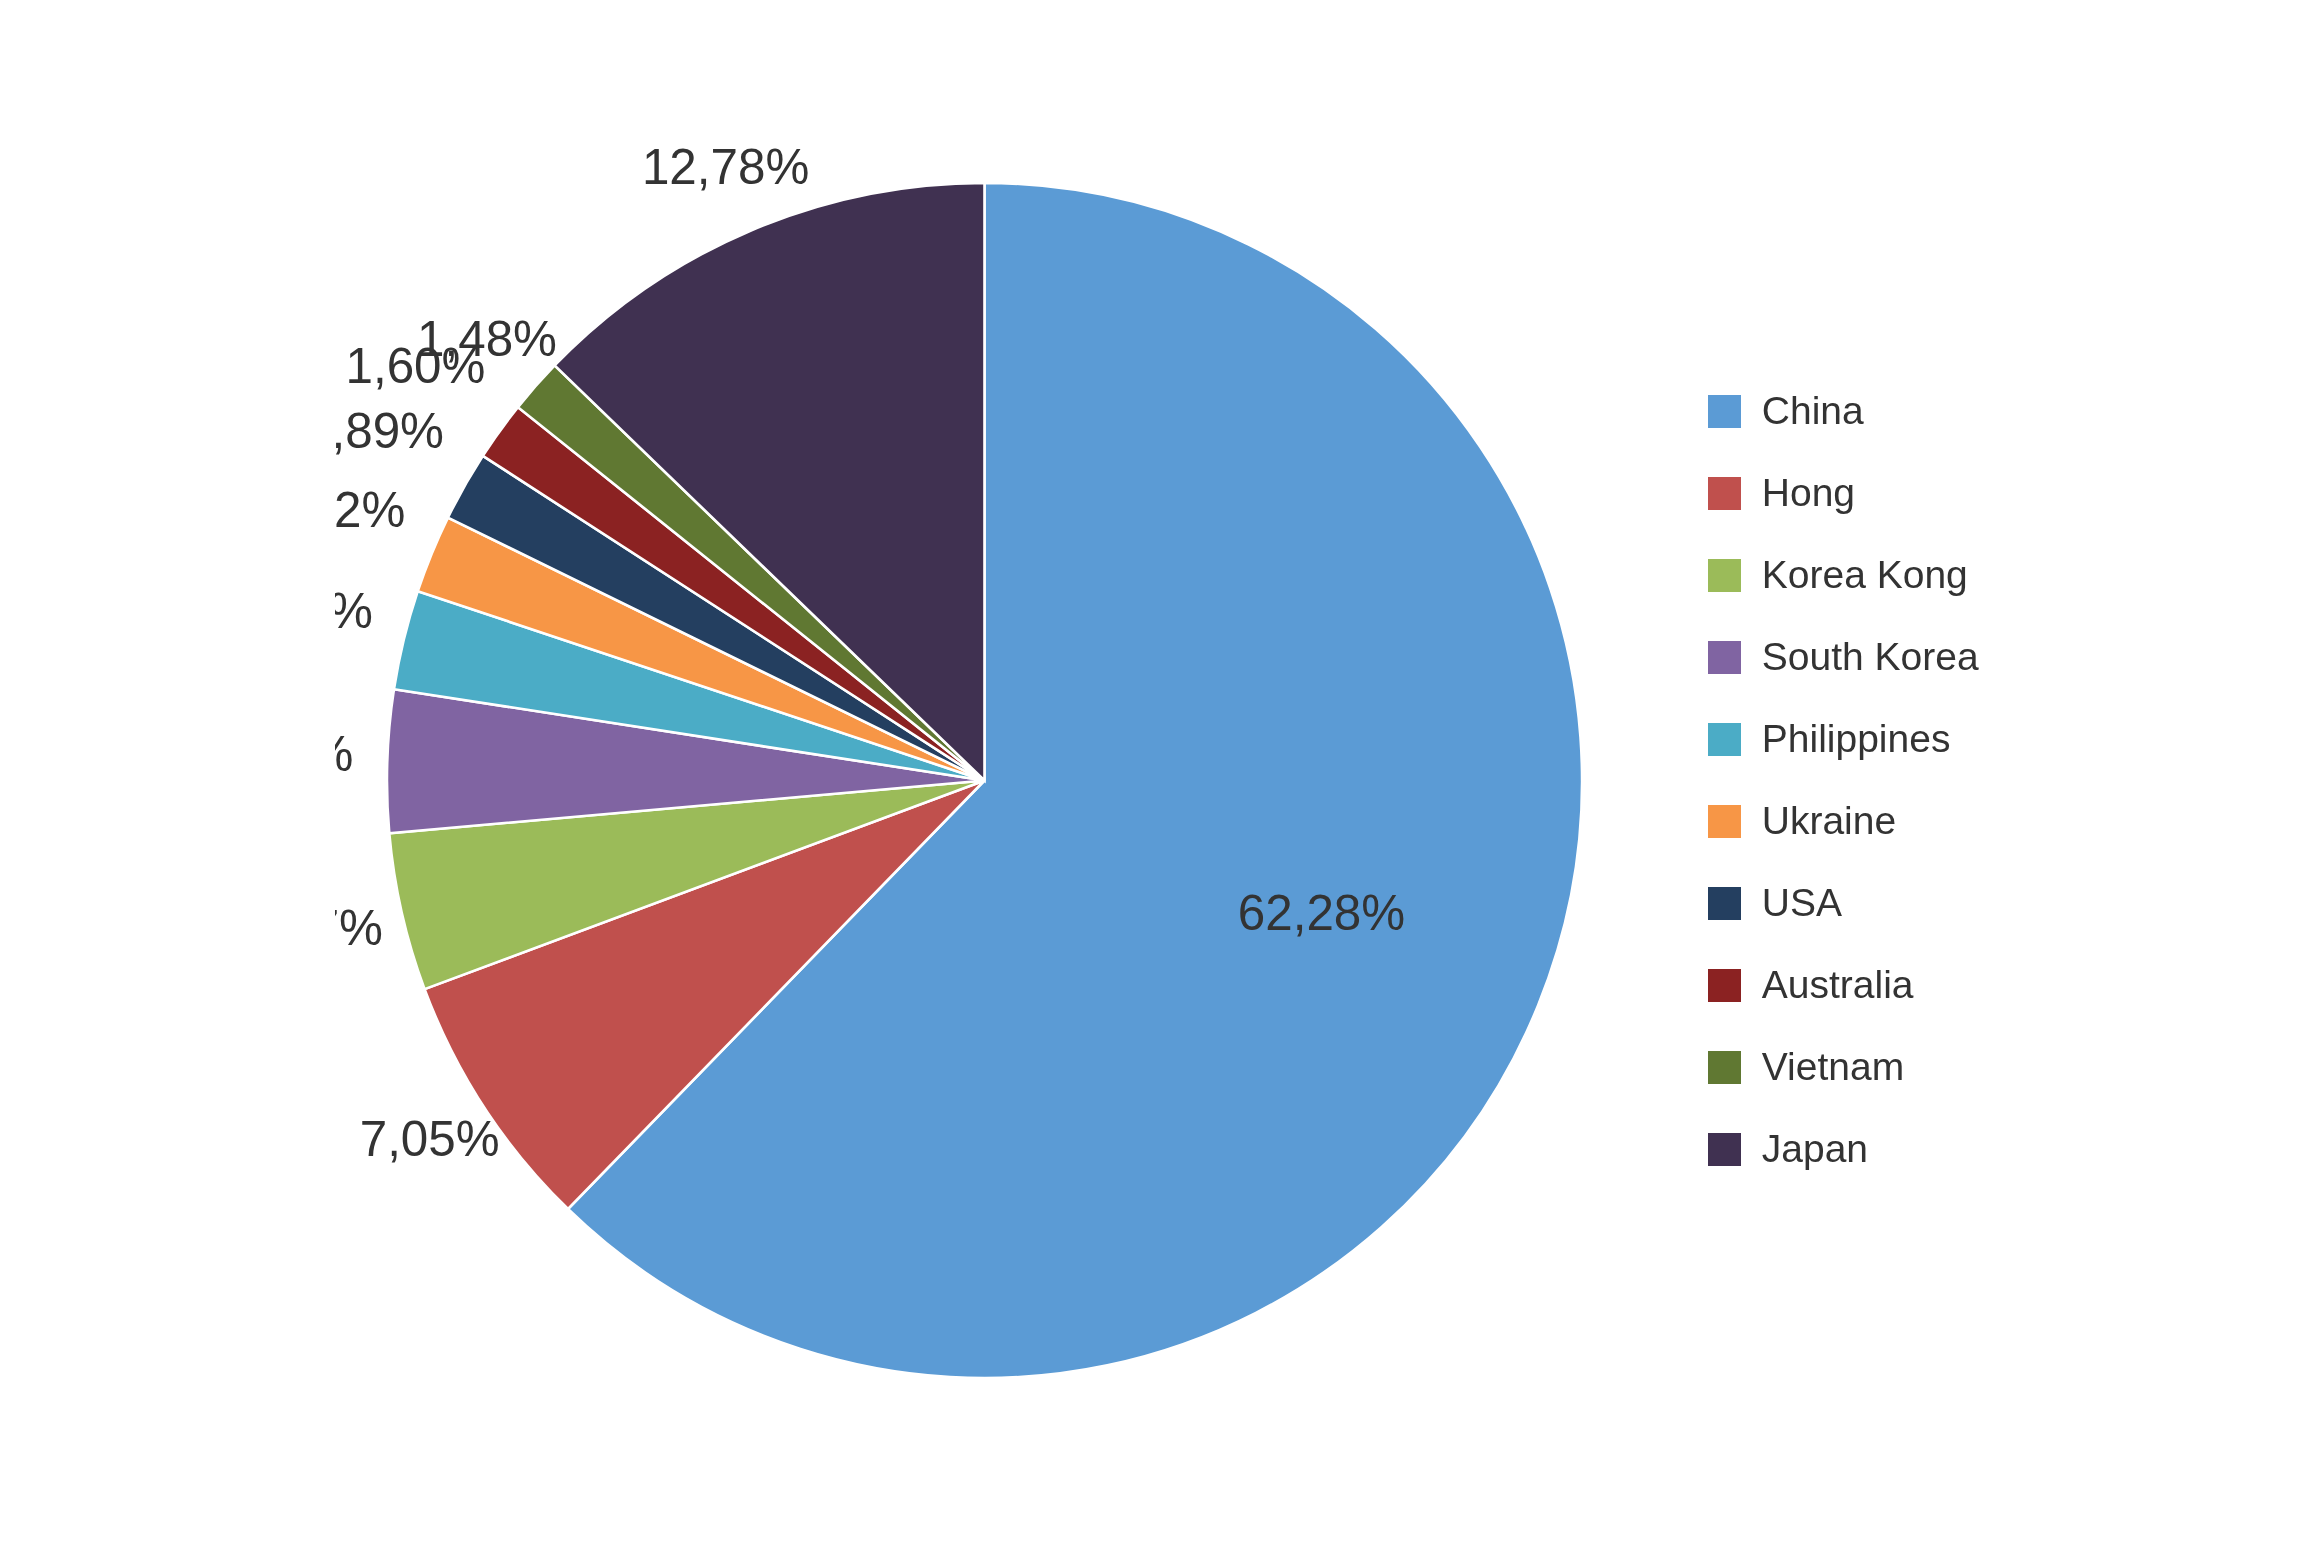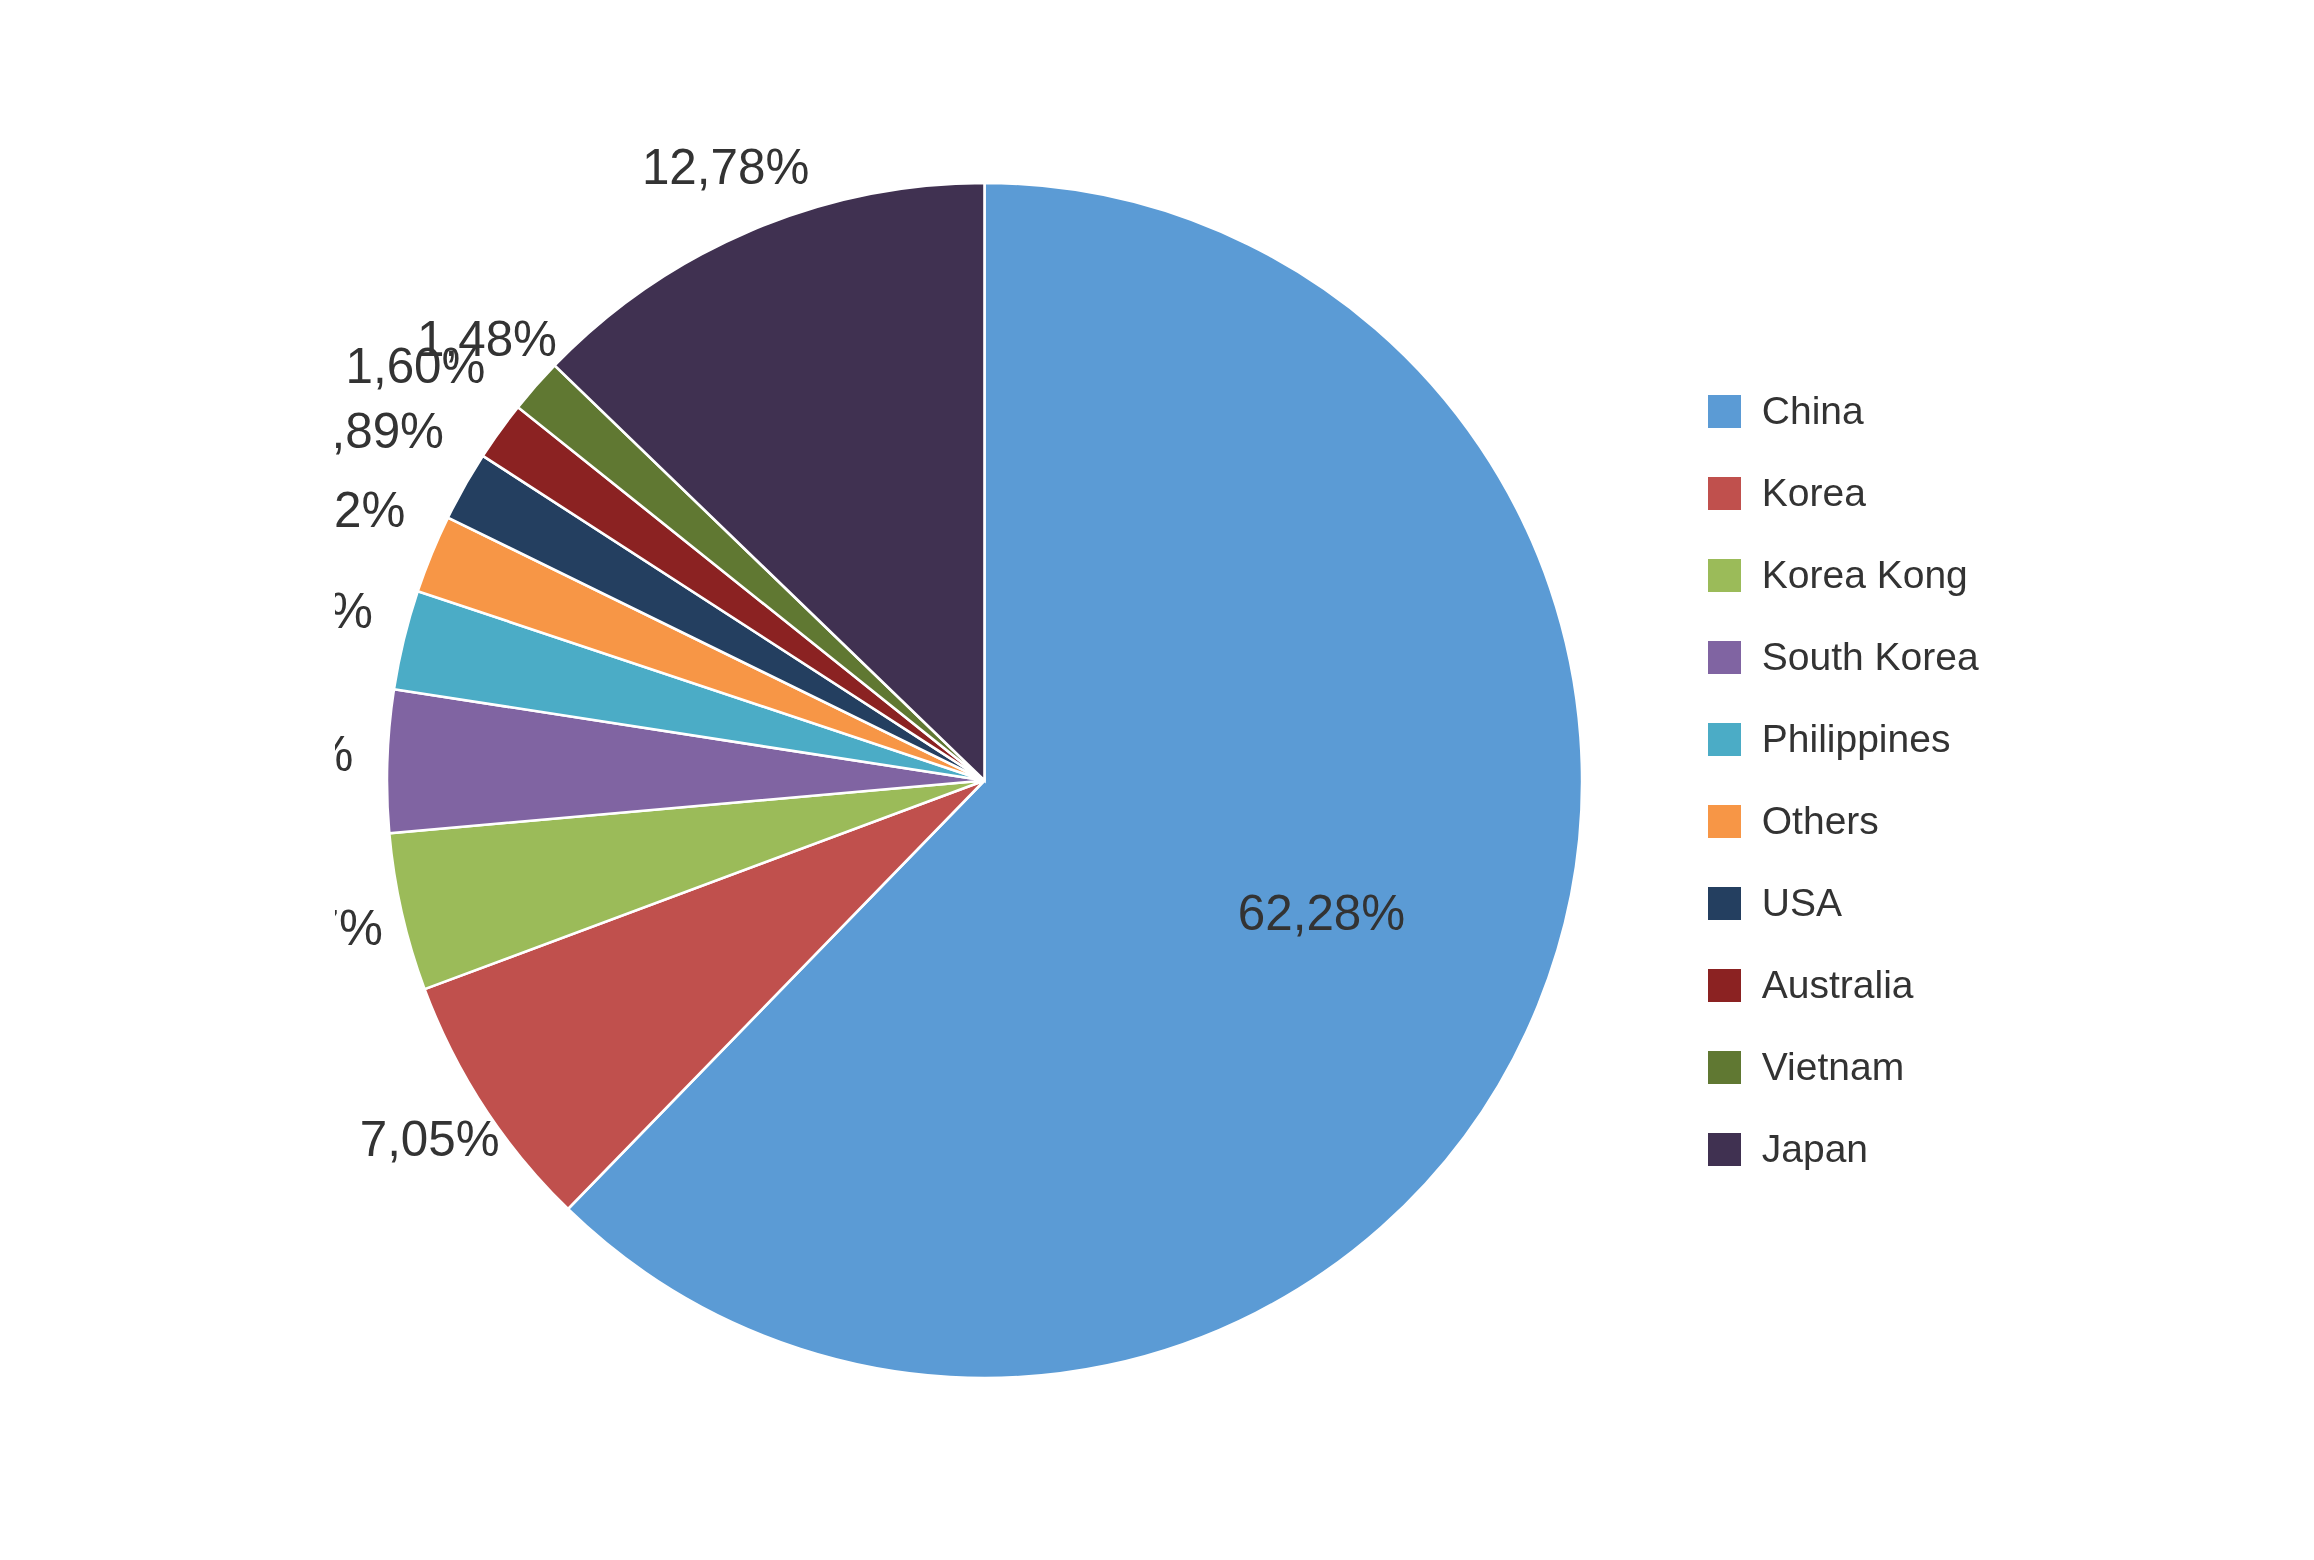--- a/index.html
+++ b/index.html
@@ -91,37 +91,37 @@
     </svg>
   </div>
 
   <div class="legend">
     <div class="legend-item">
       <div class="legend-color" style="background:#5B9BD5;"></div>
       <span class="legend-label">China</span>
     </div>
     <div class="legend-item">
       <div class="legend-color" style="background:#C0504D;"></div>
-      <span class="legend-label">Korea</span>
+      <span class="legend-label">Hong</span>
     </div>
     <div class="legend-item">
       <div class="legend-color" style="background:#9BBB59;"></div>
       <span class="legend-label">Korea Kong</span>
     </div>
     <div class="legend-item">
       <div class="legend-color" style="background:#8064A2;"></div>
       <span class="legend-label">South Korea</span>
     </div>
     <div class="legend-item">
       <div class="legend-color" style="background:#4BACC6;"></div>
       <span class="legend-label">Philippines</span>
     </div>
     <div class="legend-item">
       <div class="legend-color" style="background:#F79646;"></div>
-      <span class="legend-label">Others</span>
+      <span class="legend-label">Ukraine</span>
     </div>
     <div class="legend-item">
       <div class="legend-color" style="background:#243F60;"></div>
       <span class="legend-label">USA</span>
     </div>
     <div class="legend-item">
       <div class="legend-color" style="background:#8B2222;"></div>
       <span class="legend-label">Australia</span>
     </div>
     <div class="legend-item">

